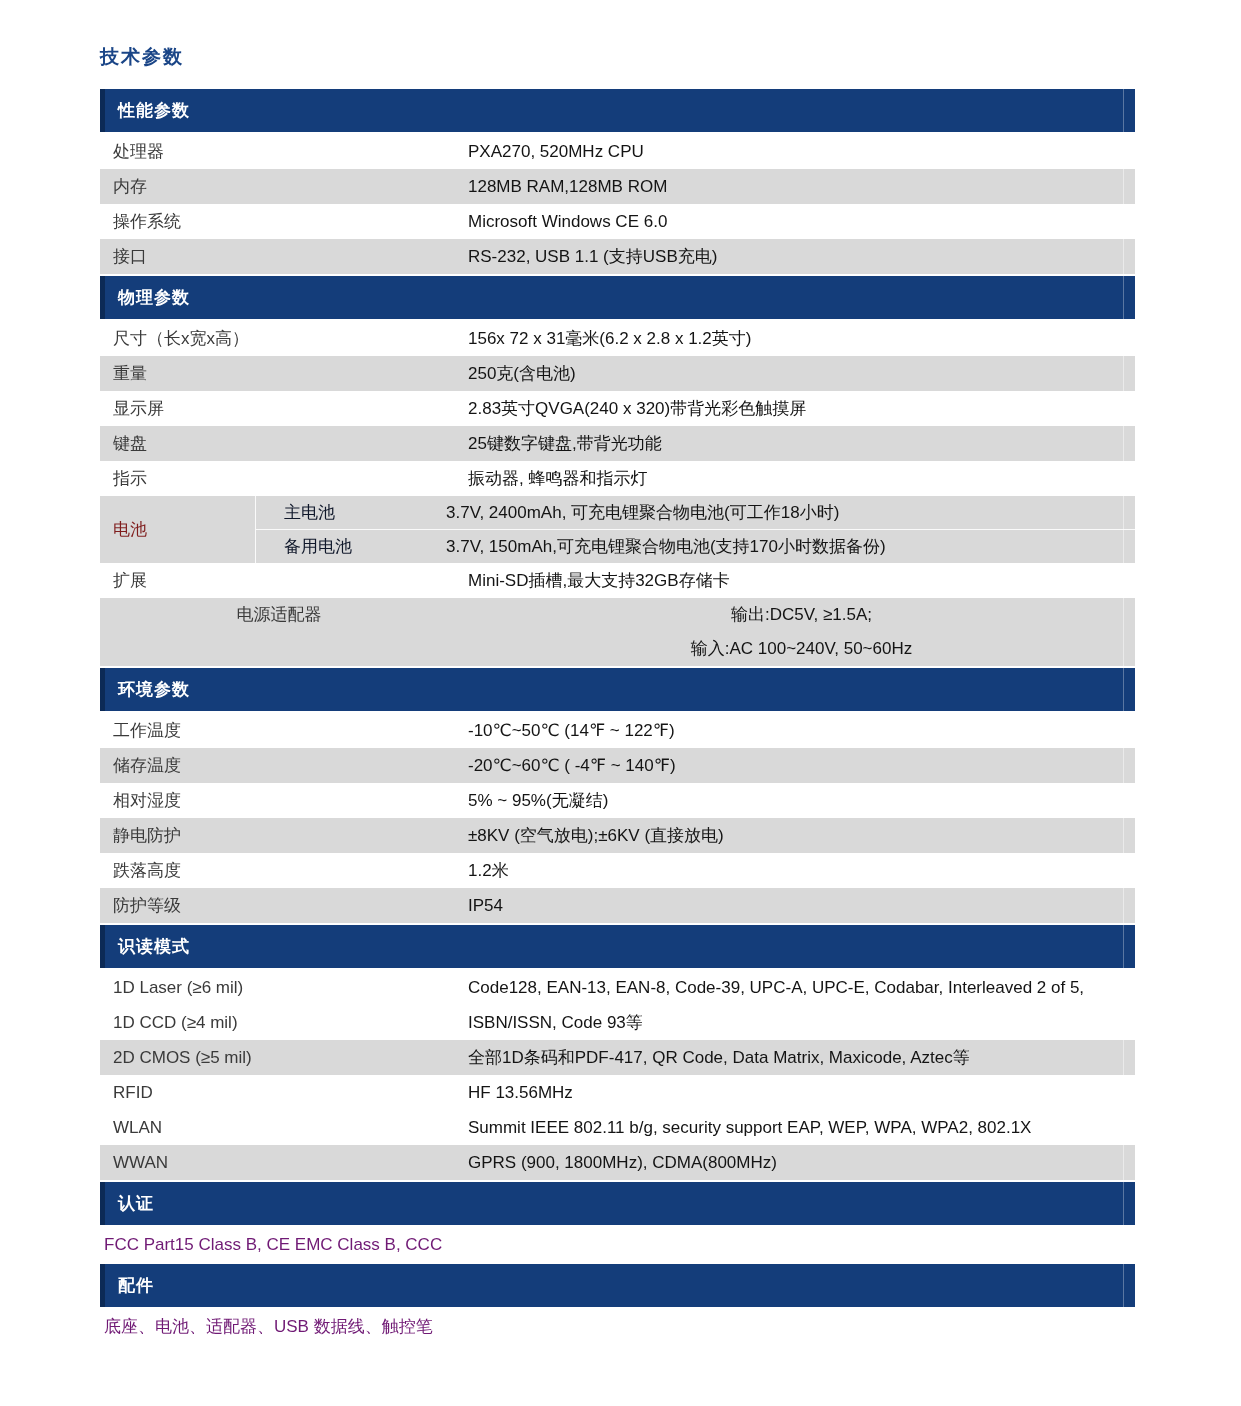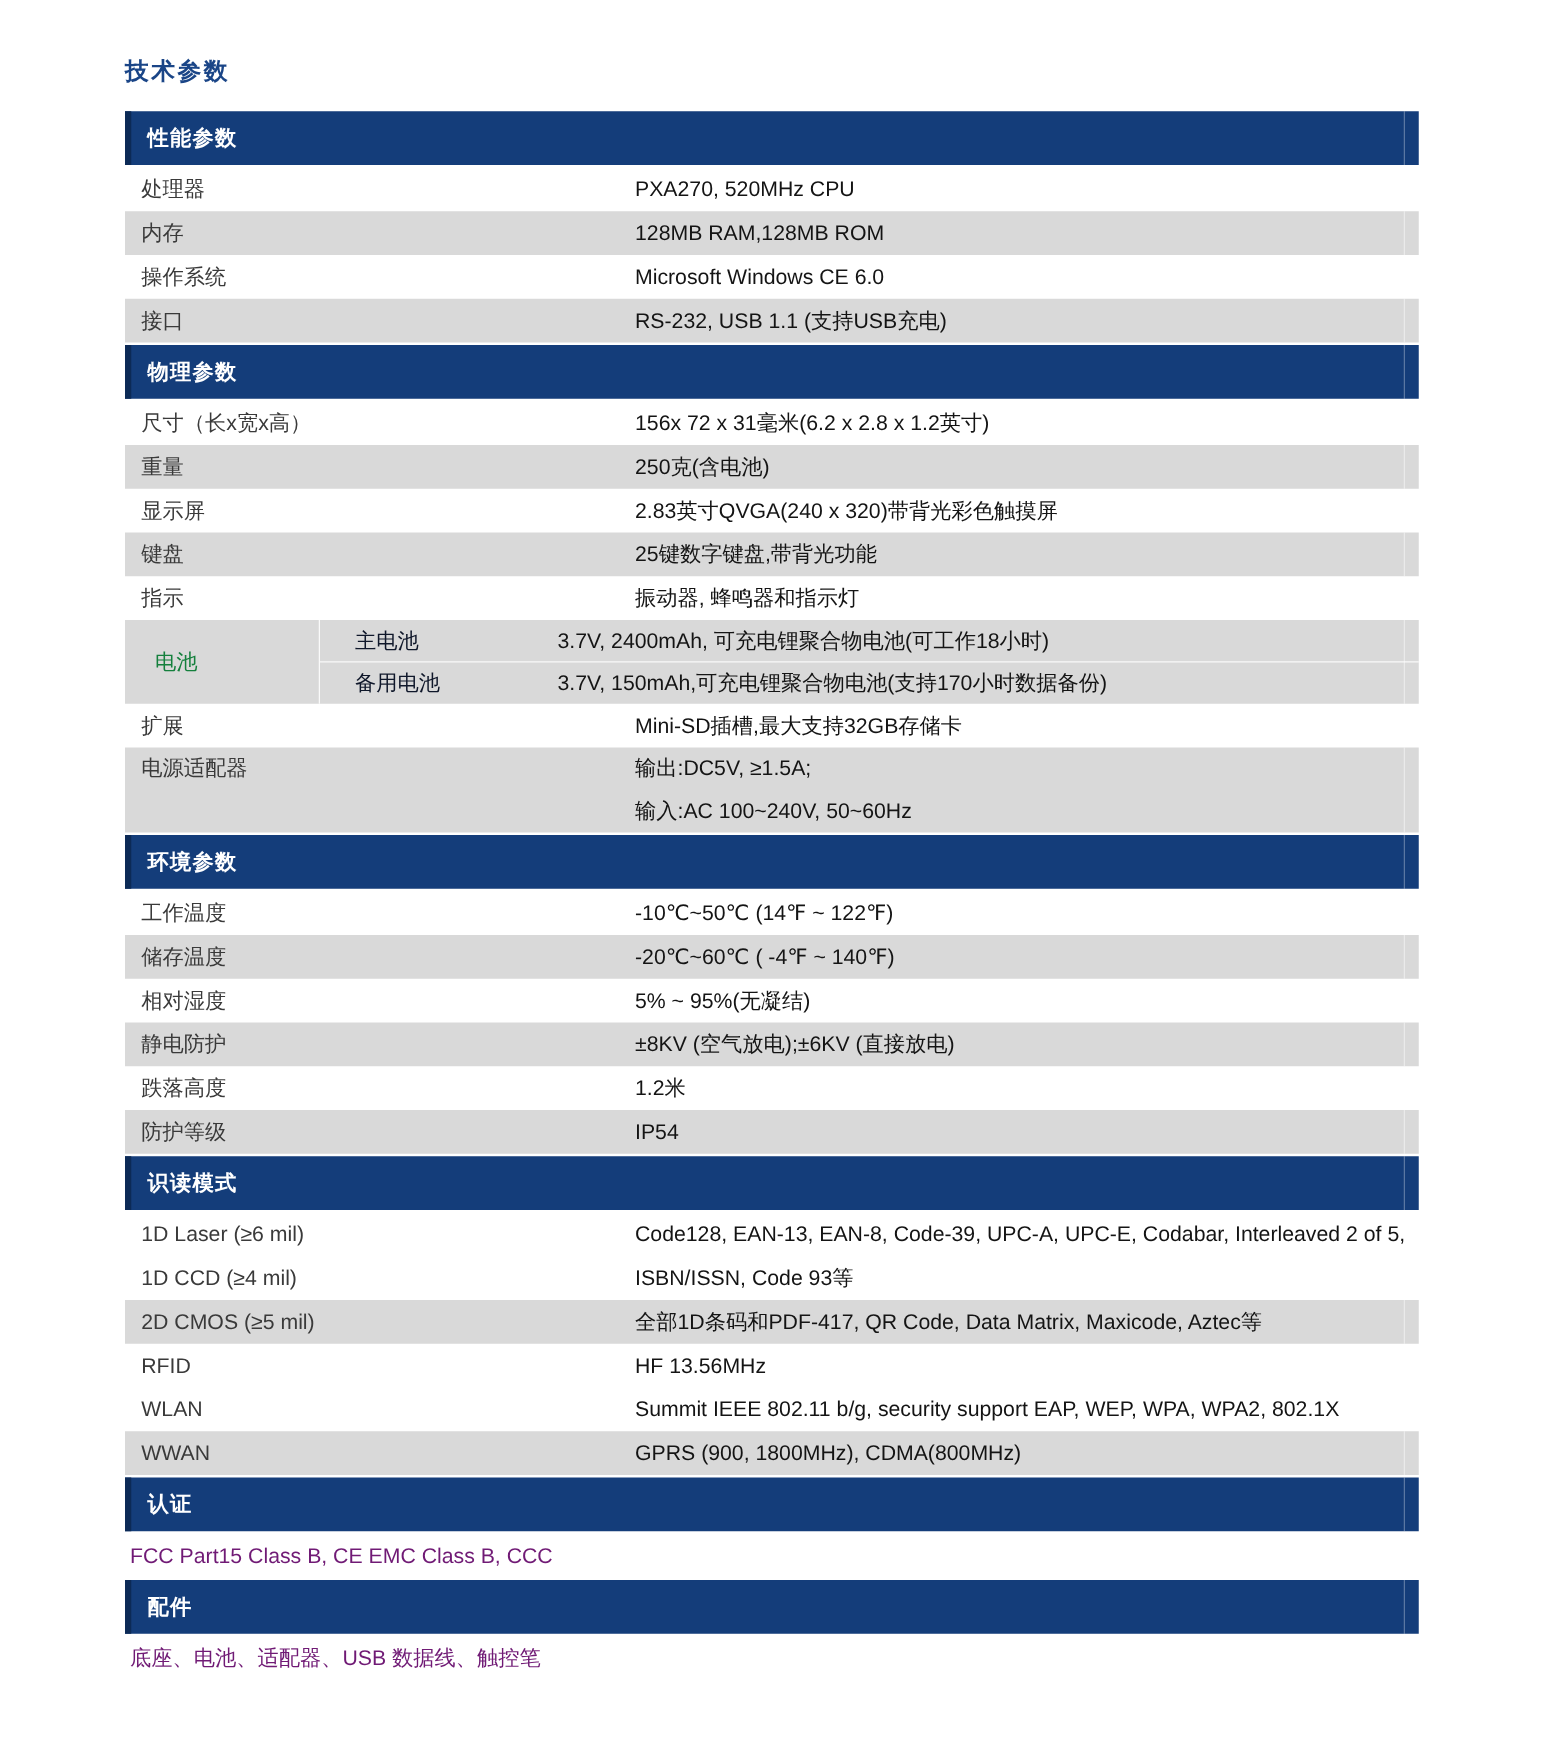--- a/index.html
+++ b/index.html
@@ -32,42 +32,42 @@
     background:var(--header-bg);
     border-left:5px solid var(--header-accent);
     color:#fff;font-size:17px;font-weight:700;
     display:flex;align-items:center;padding-left:13px;
     position:relative;letter-spacing:1px;
   }
   .sec-header::after{
     content:"";position:absolute;top:0;bottom:0;right:11px;width:1px;
     background:rgba(255,255,255,.3);
   }
-  .row{display:flex;align-items:center;min-height:35px;position:relative;gap:40px;}
+  .row{display:flex;align-items:center;min-height:35px;position:relative;}
   .row.shaded{background:var(--row-alt);}
   .row.shaded::after{
     content:"";position:absolute;top:0;bottom:0;right:11px;width:1px;
     background:rgba(255,255,255,.45);
   }
   .label{
     box-sizing:border-box;width:345px;padding-left:13px;
     color:#3a3a3a;flex-shrink:0;
   }
   .value{flex:1;color:#141414;margin-left:23px;}
-  .row.multi{align-items:flex-start;}
+  .row.multi{align-items:flex-start;text-align:center;}
   .row.multi .label{line-height:34px;}
   .vline{line-height:34px;}
   .group{display:flex;background:var(--row-alt);position:relative;}
   .group::after{
     content:"";position:absolute;top:0;bottom:0;right:11px;width:1px;
     background:rgba(255,255,255,.45);
   }
   .group-label{
-    box-sizing:border-box;width:155px;padding-left:24px;
-    display:flex;align-items:center;color:#15803d;flex-shrink:0;
+    box-sizing:border-box;width:155px;padding-left:13px;
+    display:flex;align-items:center;color:#7f1d1d;flex-shrink:0;
   }
   .group-body{flex:1;border-left:1px solid rgba(255,255,255,.85);}
   .sub-row{display:flex;align-items:center;height:33px;}
   .sub-row + .sub-row{border-top:1px solid rgba(255,255,255,.85);}
   .sub-label{box-sizing:border-box;width:190px;padding-left:28px;color:#0f172a;flex-shrink:0;}
   .sub-value{flex:1;color:#141414;}
   .row-full{
     display:flex;align-items:center;min-height:35px;
     padding-left:4px;color:#701a75;
   }

